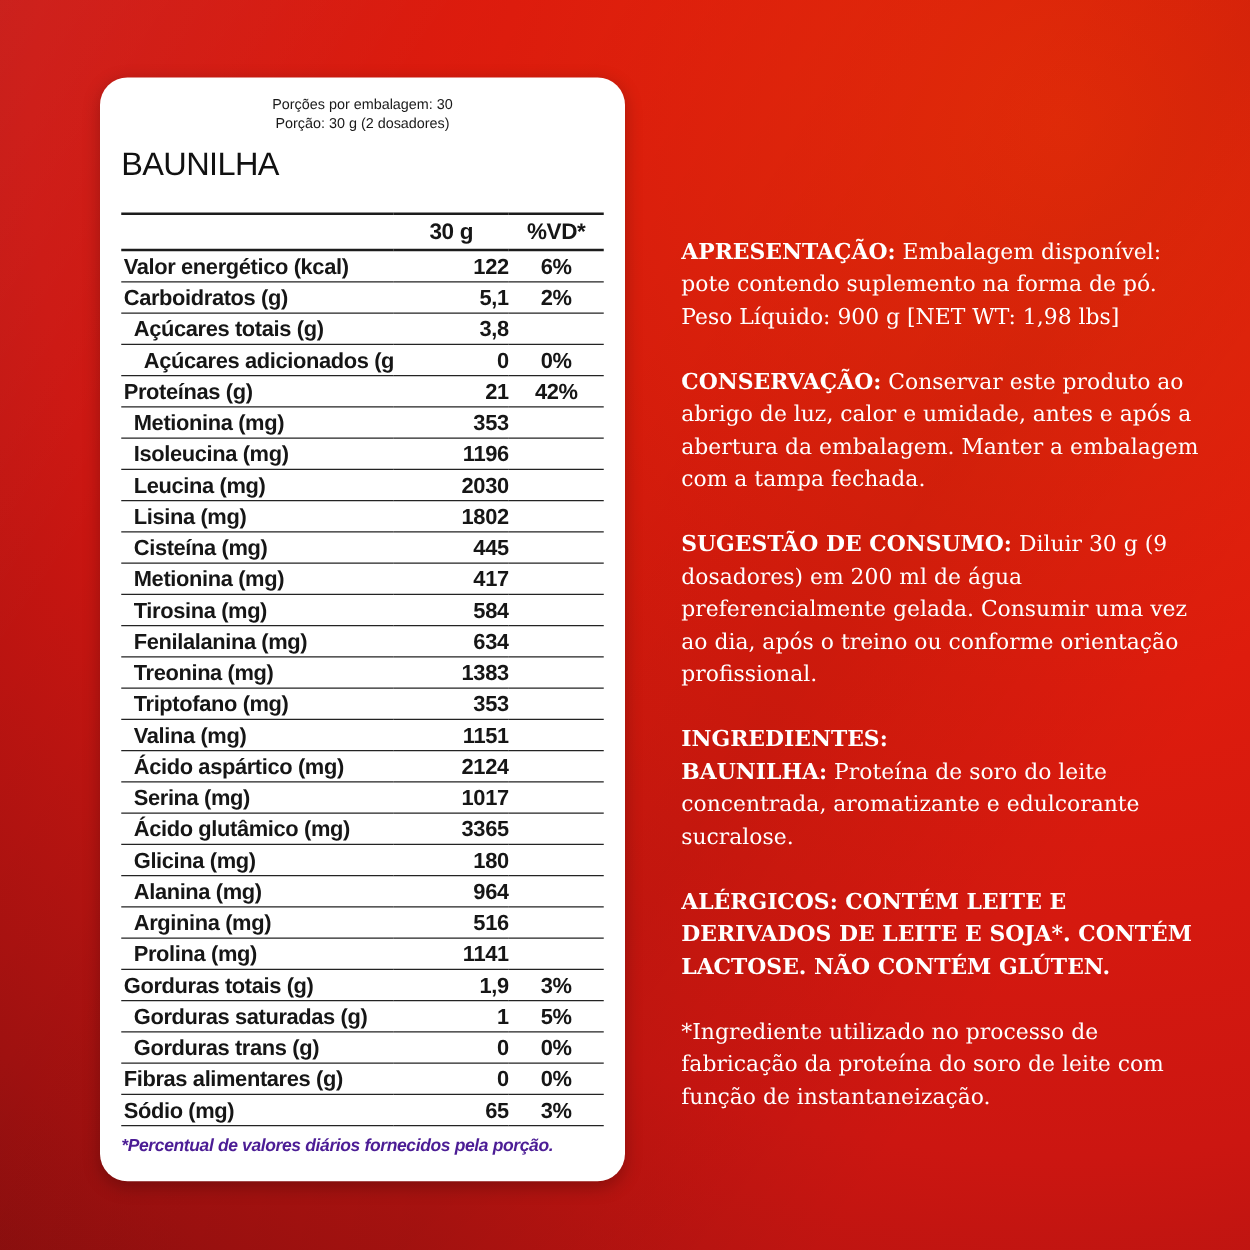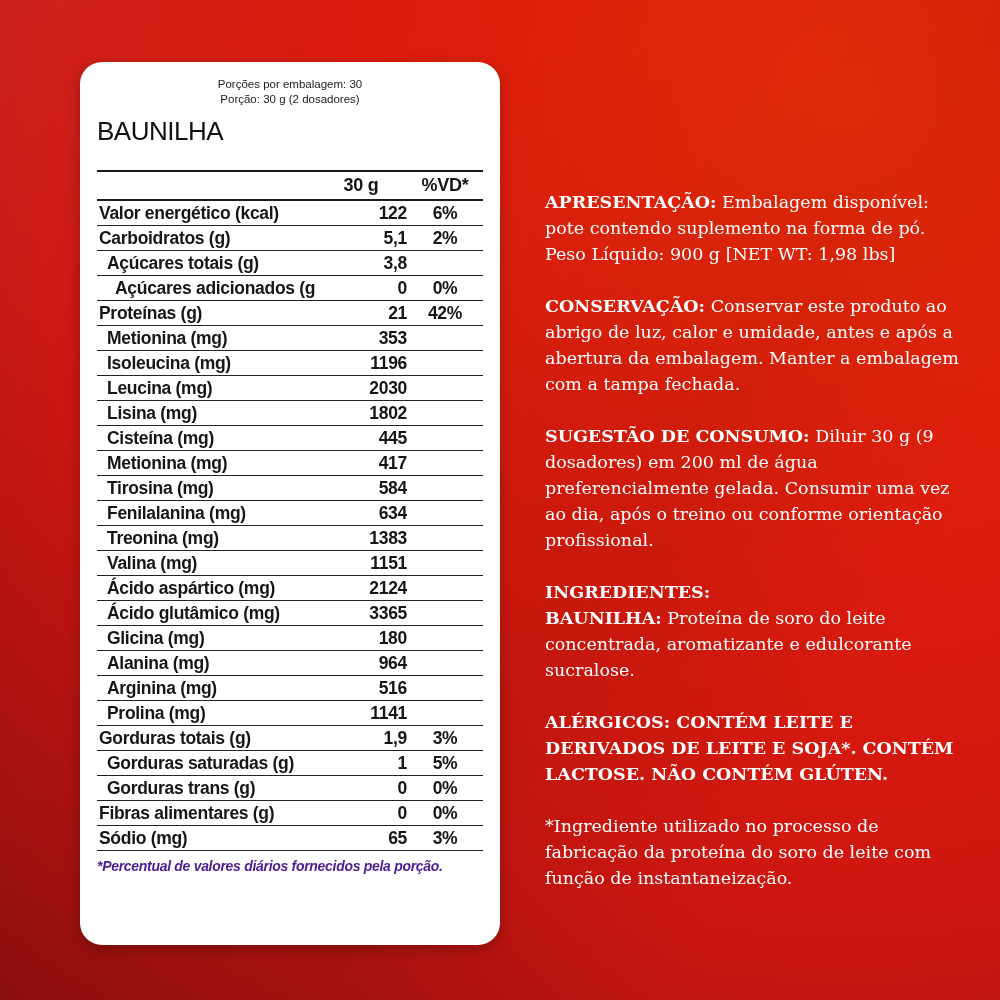--- a/index.html
+++ b/index.html
@@ -159,27 +159,37 @@
     <td class="c-label"><span class="ind1">Fenilalanina (mg)</span></td>
     <td class="c-val">634</td>
     <td class="c-dv"></td>
   </tr>
         <tr>
     <td class="c-label"><span class="ind1">Treonina (mg)</span></td>
     <td class="c-val">1383</td>
     <td class="c-dv"></td>
   </tr>
         <tr>
+    <td class="c-label"><span class="ind1">Triptofano (mg)</span></td>
+    <td class="c-val">353</td>
+    <td class="c-dv"></td>
+  </tr>
+        <tr>
     <td class="c-label"><span class="ind1">Valina (mg)</span></td>
     <td class="c-val">1151</td>
     <td class="c-dv"></td>
   </tr>
         <tr>
     <td class="c-label"><span class="ind1">Ácido aspártico (mg)</span></td>
     <td class="c-val">2124</td>
+    <td class="c-dv"></td>
+  </tr>
+        <tr>
+    <td class="c-label"><span class="ind1">Serina (mg)</span></td>
+    <td class="c-val">1017</td>
     <td class="c-dv"></td>
   </tr>
         <tr>
     <td class="c-label"><span class="ind1">Ácido glutâmico (mg)</span></td>
     <td class="c-val">3365</td>
     <td class="c-dv"></td>
   </tr>
         <tr>
     <td class="c-label"><span class="ind1">Glicina (mg)</span></td>
     <td class="c-val">180</td>

